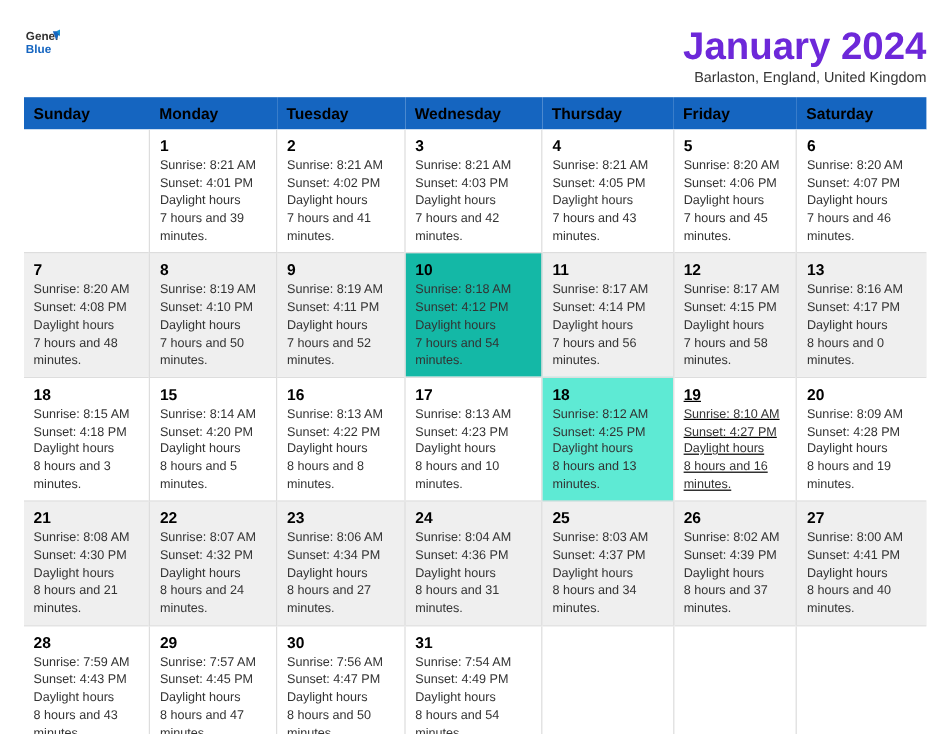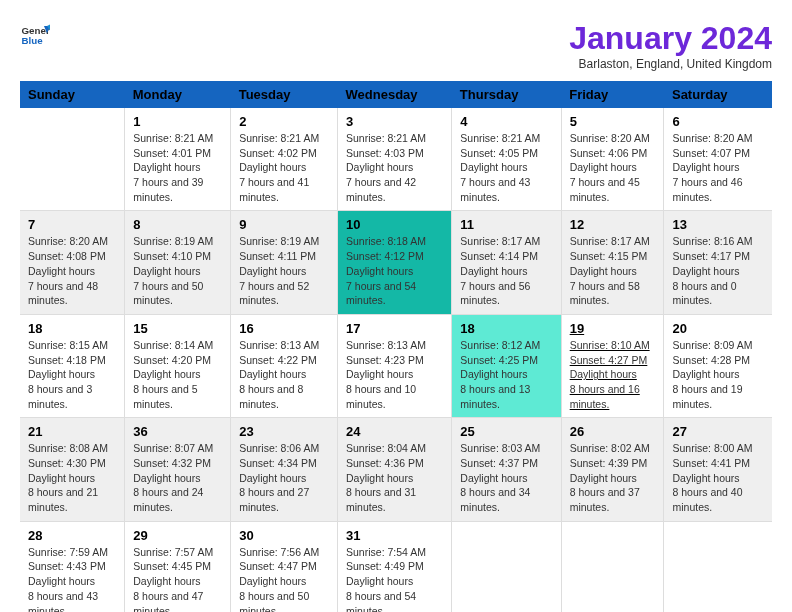--- a/index.html
+++ b/index.html
@@ -195,21 +195,21 @@
           <span class="day-number">20</span>
           <div class="day-info">Sunrise: 8:09 AM<br>Sunset: 4:28 PM<br>Daylight hours<br>8 hours and 19 minutes.</div>
         </td>
       </tr>
       <tr style="background-color: rgb(240, 240, 240); padding-left: 12px;">
         <td style="background-color: rgb(239, 239, 239);">
           <span class="day-number">21</span>
           <div class="day-info">Sunrise: 8:08 AM<br>Sunset: 4:30 PM<br>Daylight hours<br>8 hours and 21 minutes.</div>
         </td>
         <td style="background-color: rgb(239, 239, 239);">
-          <span class="day-number">36</span>
+          <span class="day-number">22</span>
           <div class="day-info">Sunrise: 8:07 AM<br>Sunset: 4:32 PM<br>Daylight hours<br>8 hours and 24 minutes.</div>
         </td>
         <td style="background-color: rgb(239, 239, 239);">
           <span class="day-number">23</span>
           <div class="day-info">Sunrise: 8:06 AM<br>Sunset: 4:34 PM<br>Daylight hours<br>8 hours and 27 minutes.</div>
         </td>
         <td style="background-color: rgb(239, 239, 239);">
           <span class="day-number">24</span>
           <div class="day-info">Sunrise: 8:04 AM<br>Sunset: 4:36 PM<br>Daylight hours<br>8 hours and 31 minutes.</div>
         </td>

